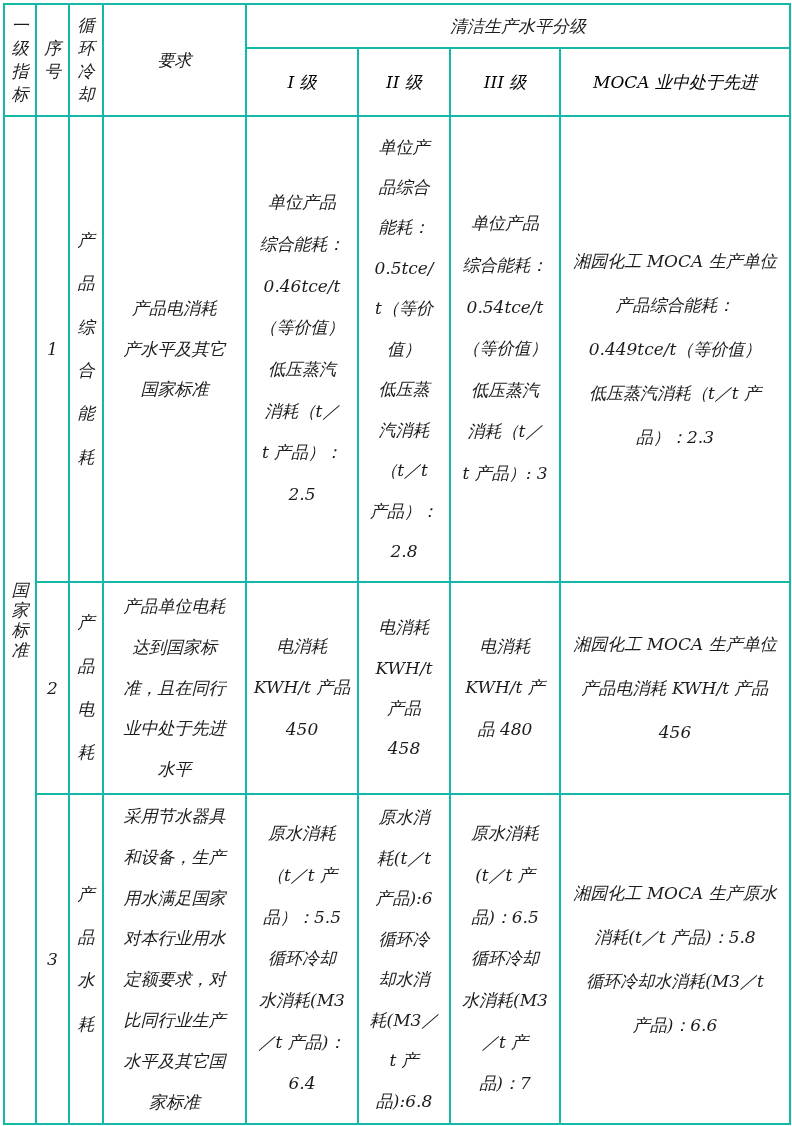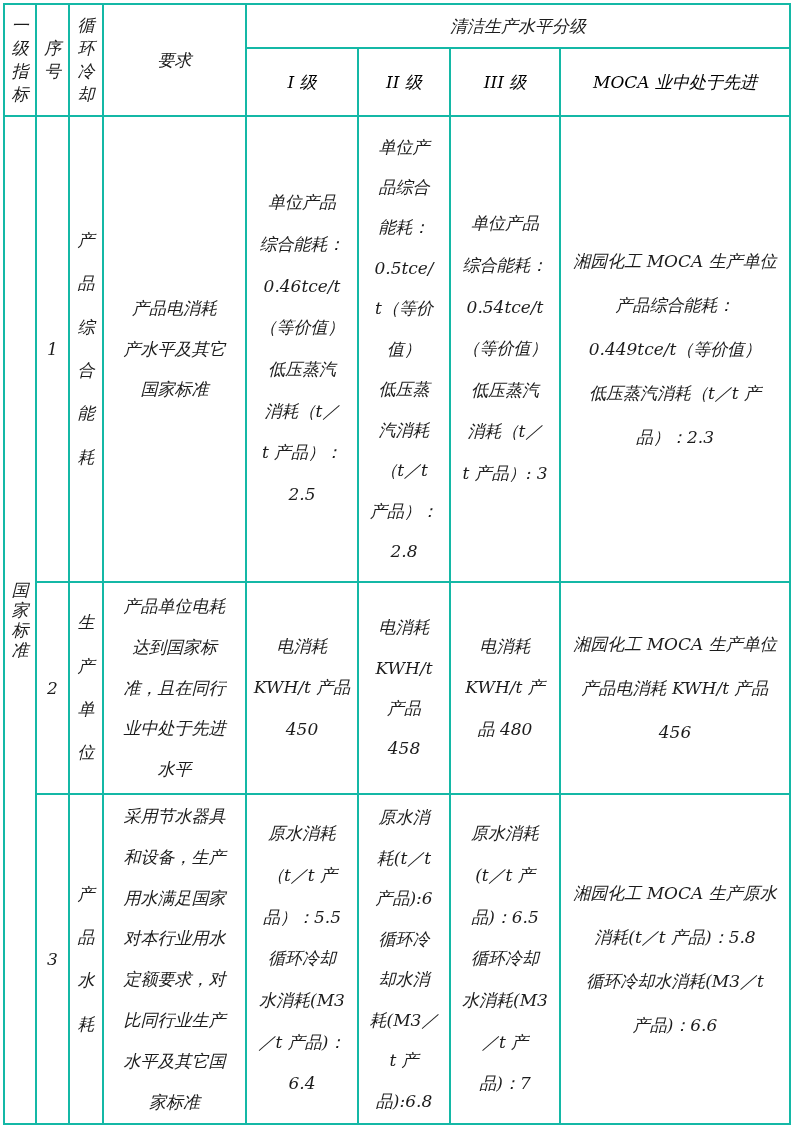--- a/index.html
+++ b/index.html
@@ -138,21 +138,21 @@
 t 产品）: 3</td>
         <td class="val moca">湘园化工 MOCA 生产单位
 产品综合能耗：
 0.449tce/t（等价值）
 低压蒸汽消耗（t／t 产
 品）：2.3</td>
       </tr>
 
       <tr class="row-2">
         <td class="serial">2</td>
-        <td class="vind">生产单位</td>
+        <td class="vind">产品电耗</td>
         <td class="req">产品单位电耗
 达到国家标
 准，且在同行
 业中处于先进
 水平</td>
         <td class="val">电消耗
 KWH/t 产品
 450</td>
         <td class="val tight">电消耗
 KWH/t

